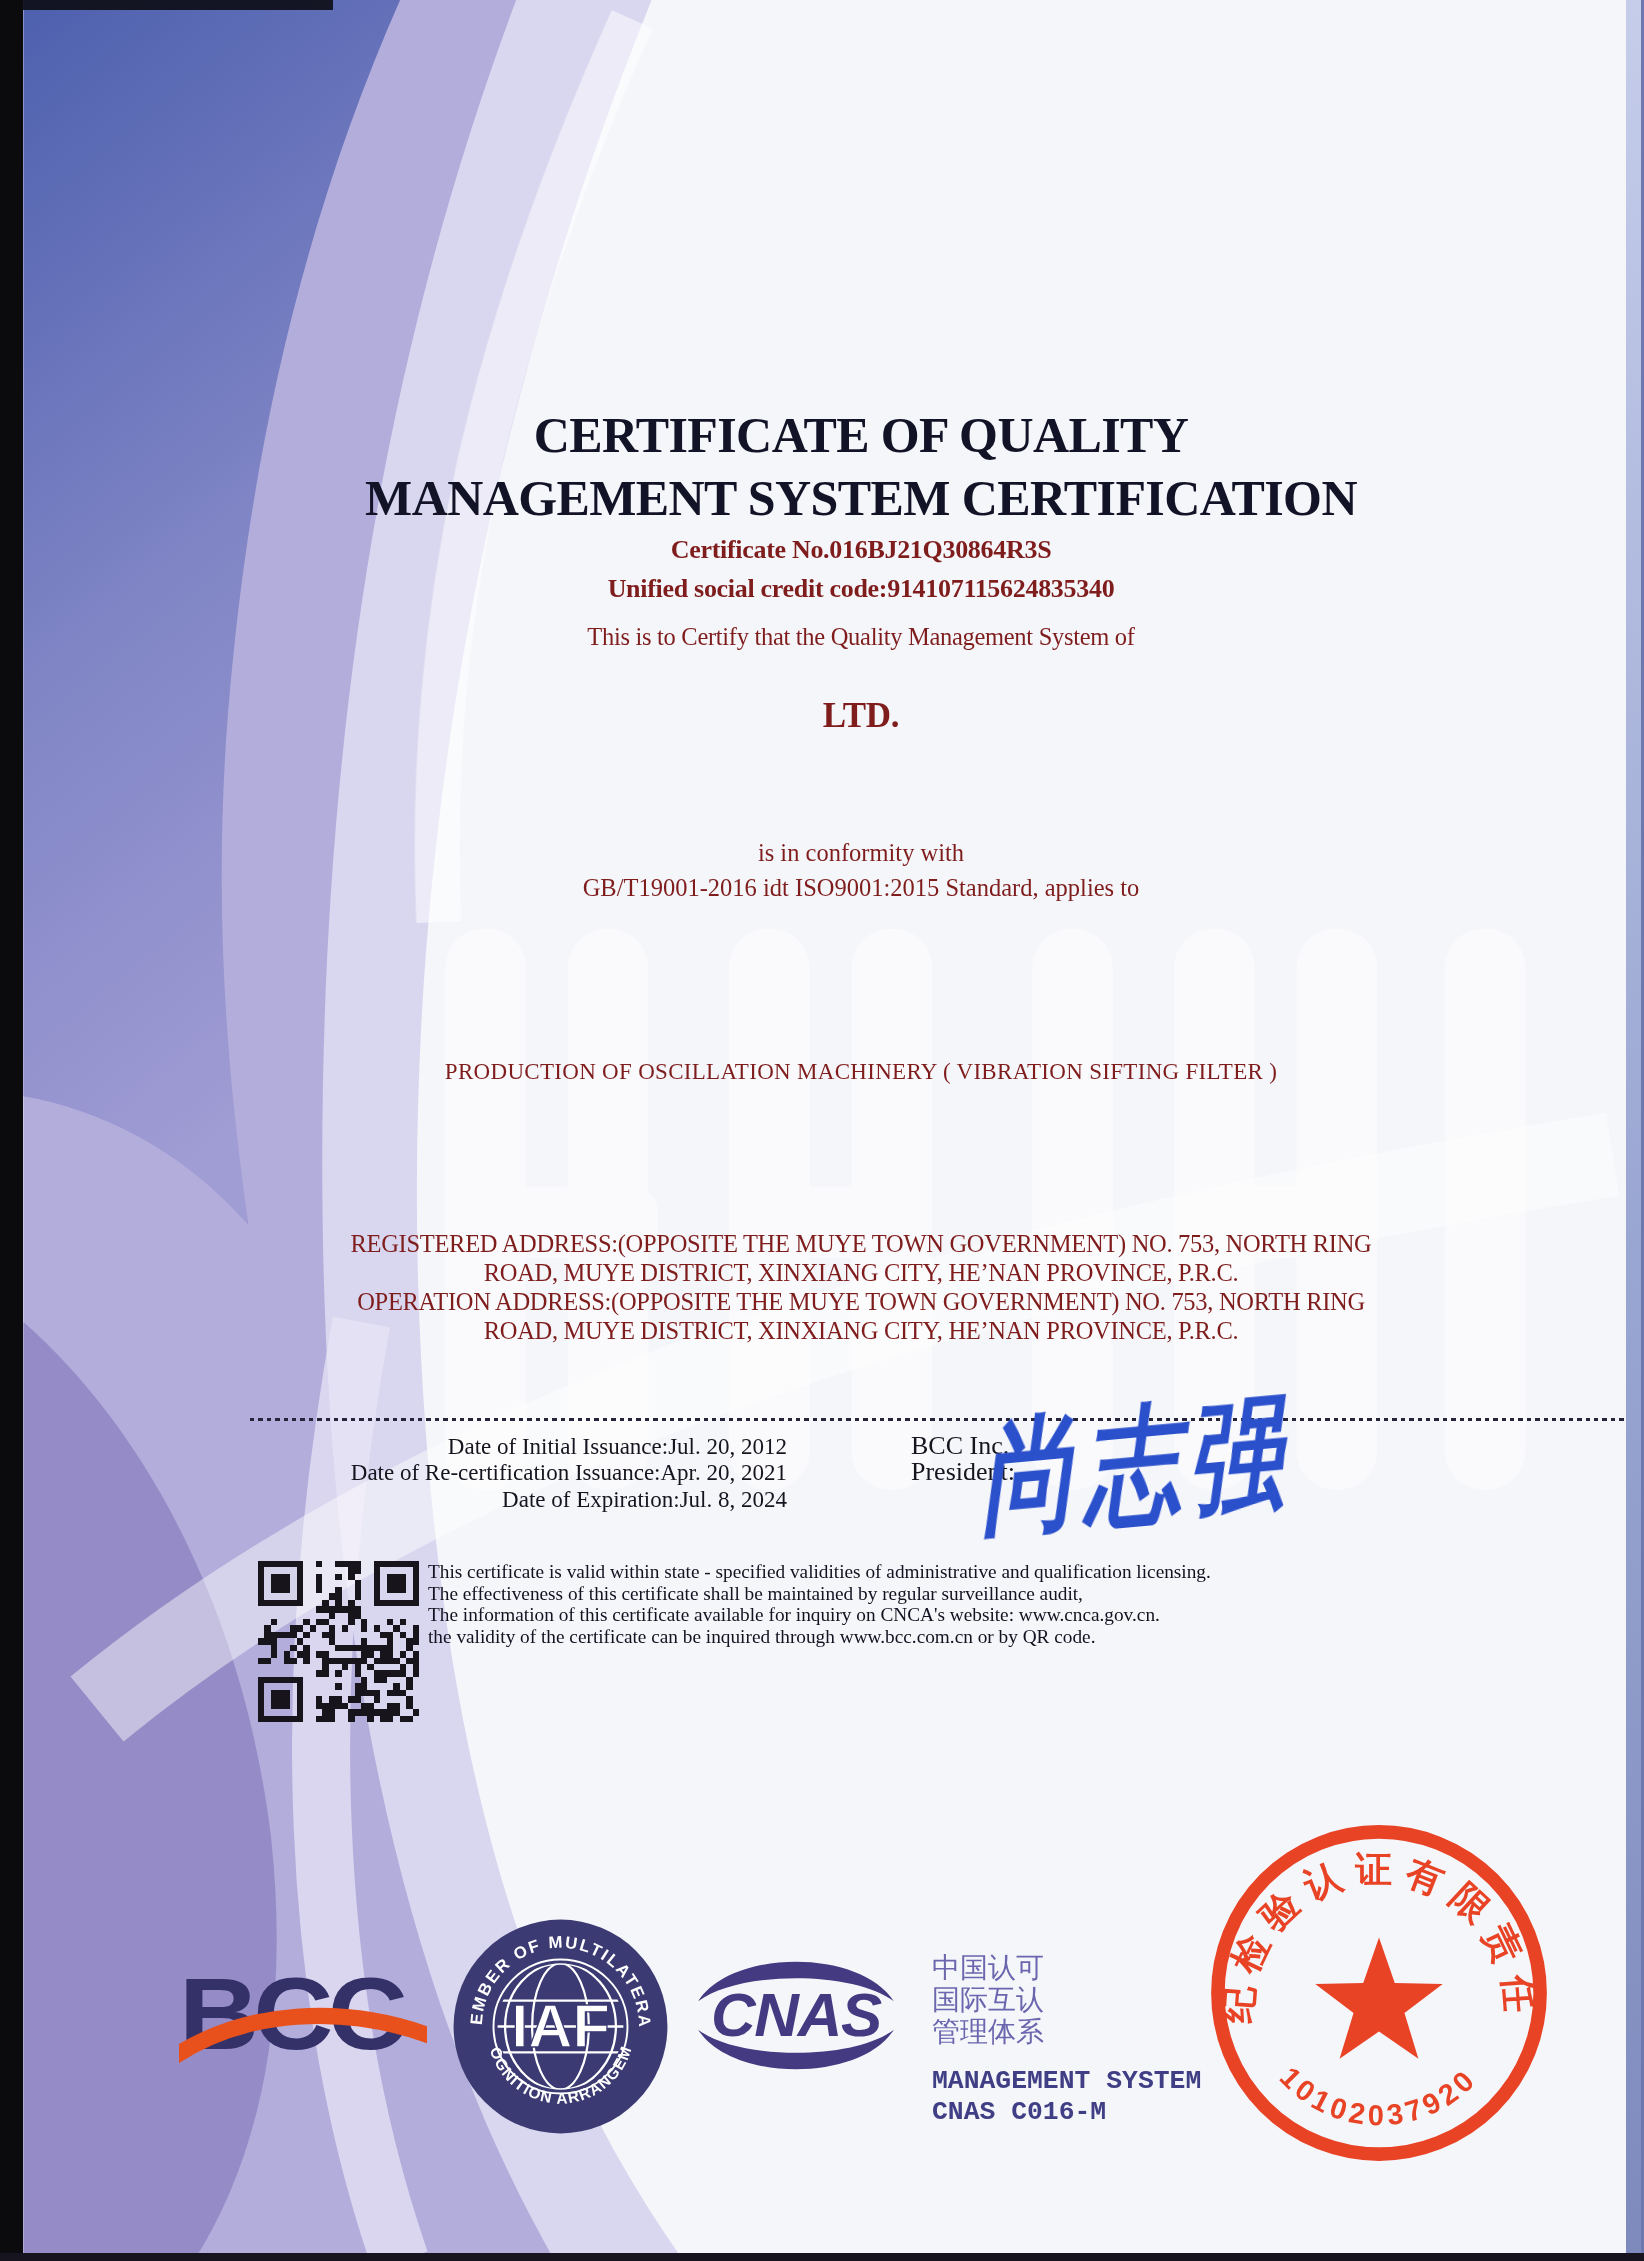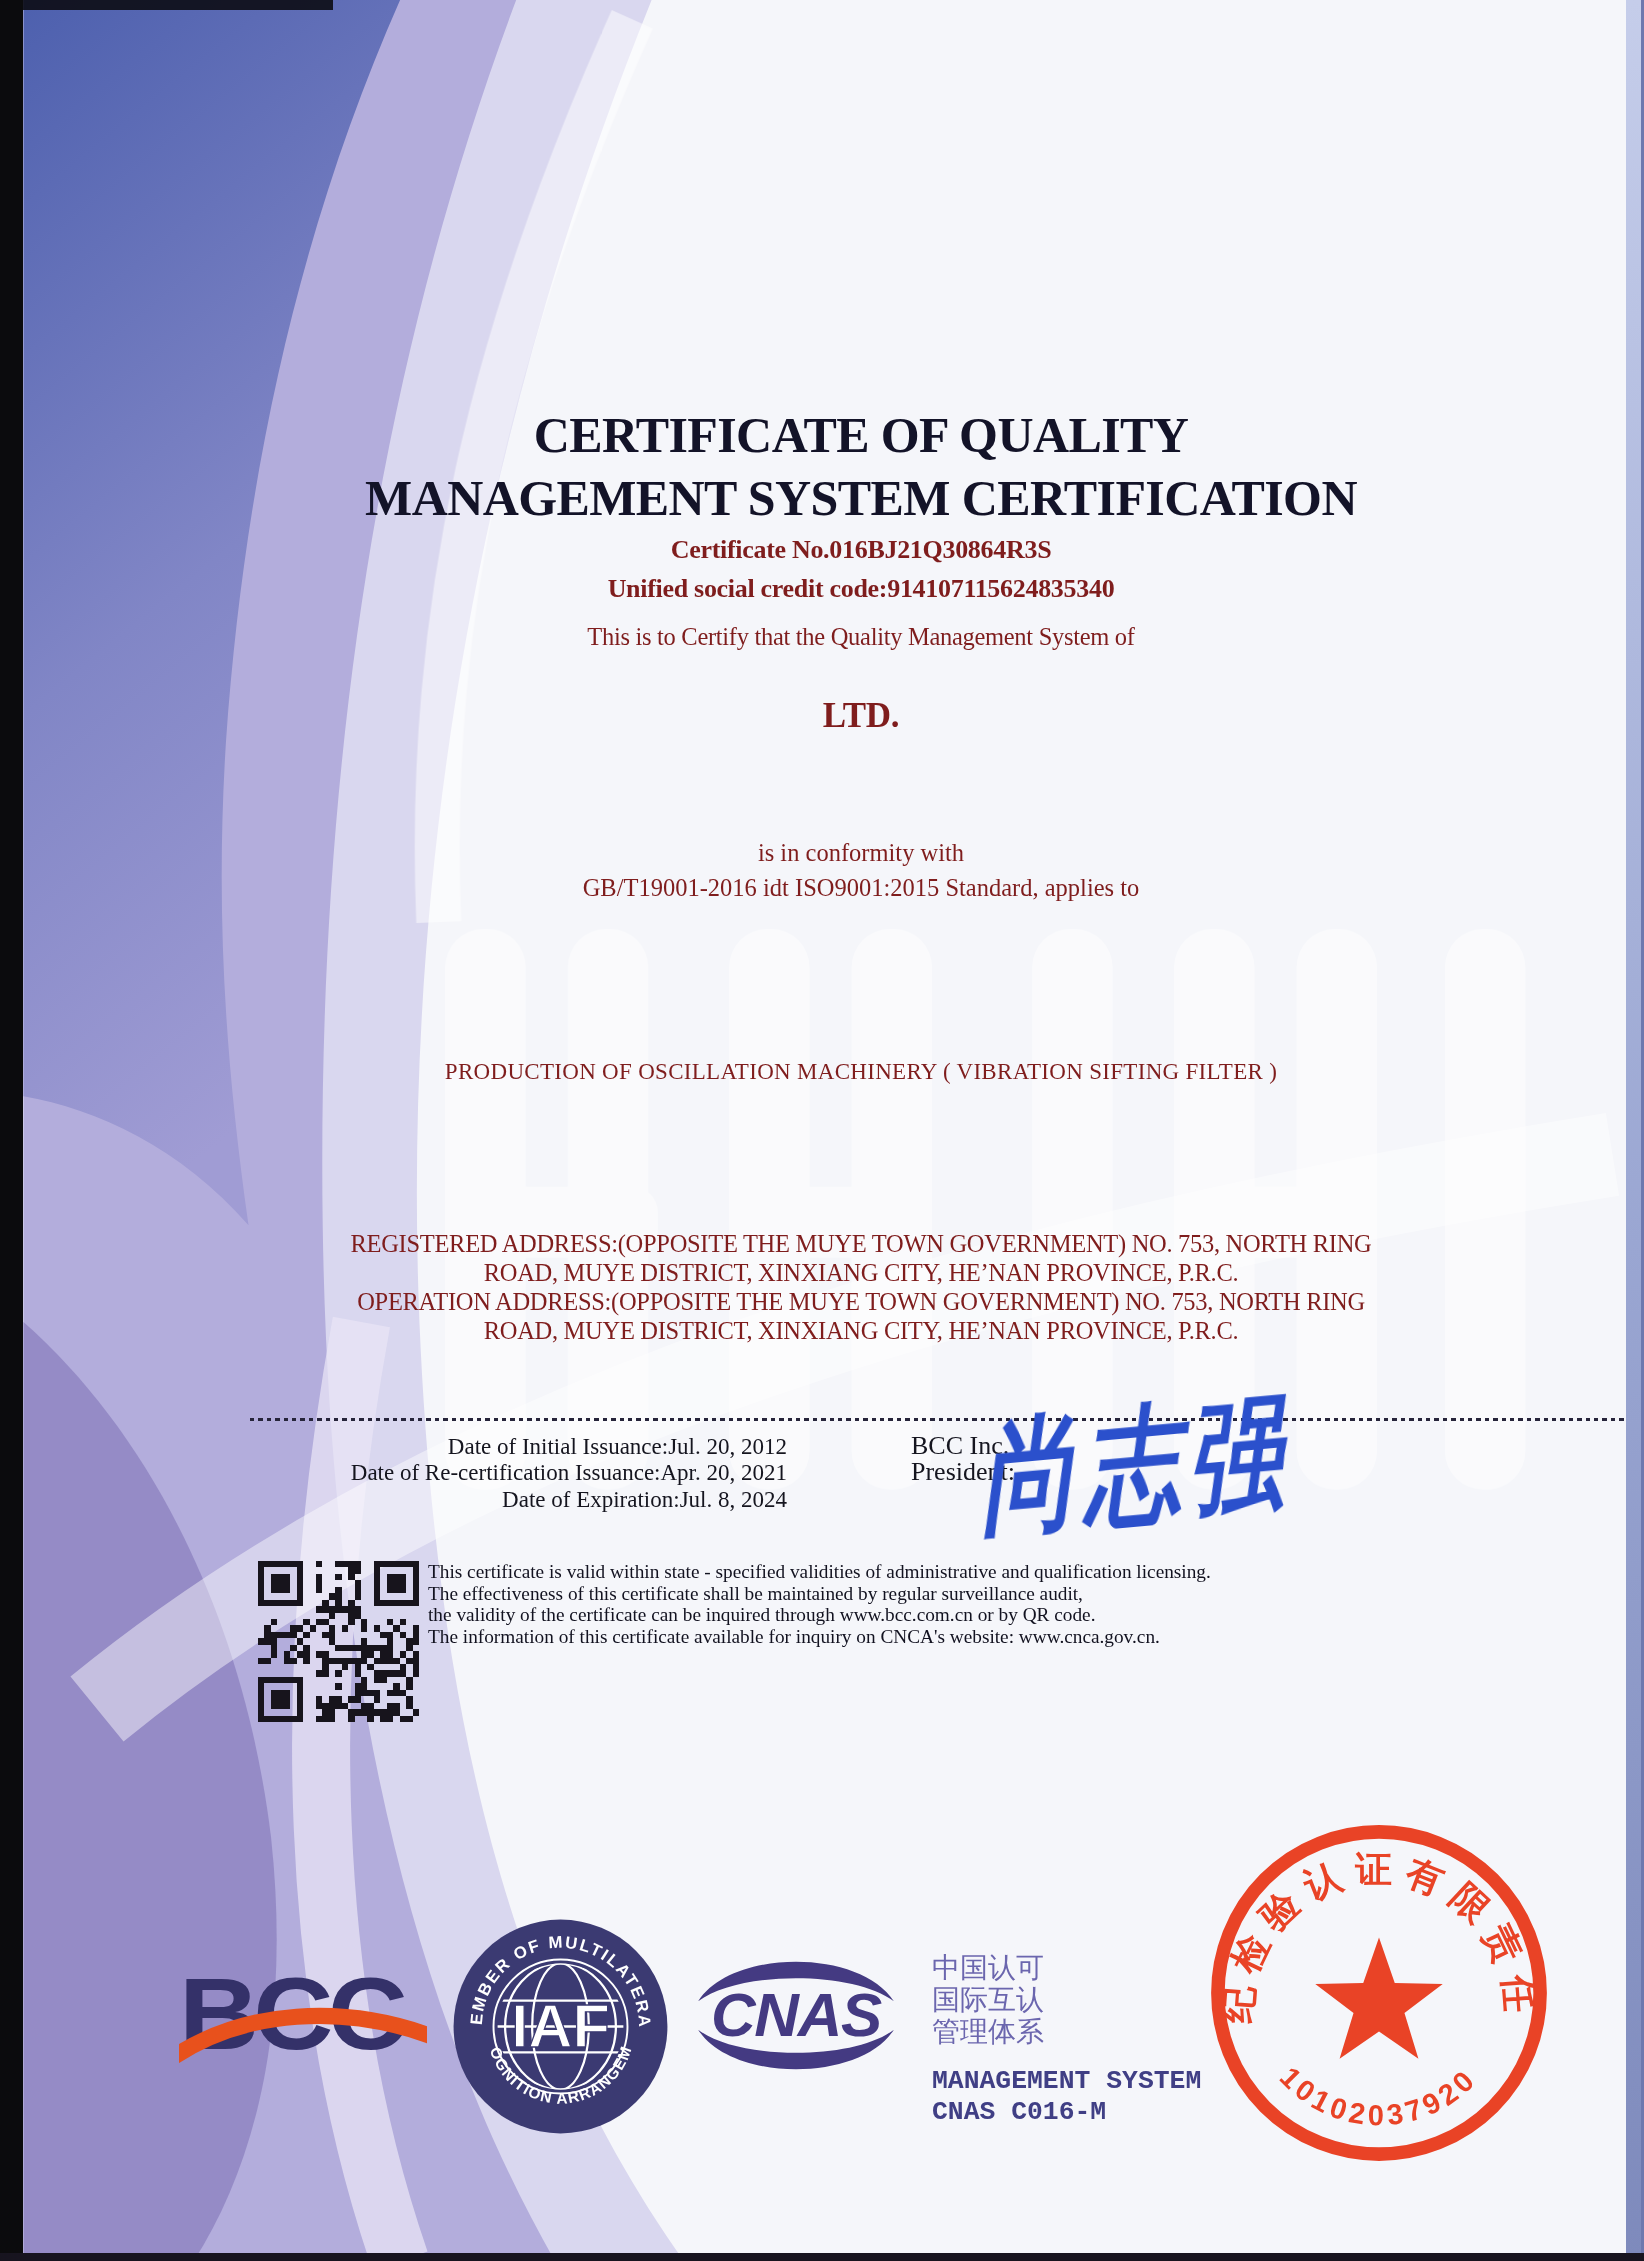--- a/index.html
+++ b/index.html
@@ -414,22 +414,22 @@
       <rect x="6" y="21" width="1" height="1" fill="#17141c"></rect>
       <rect x="6" y="22" width="1" height="1" fill="#17141c"></rect>
       <rect x="6" y="23" width="1" height="1" fill="#17141c"></rect>
       <rect x="6" y="24" width="1" height="1" fill="#17141c"></rect>
     </svg>
 </div>
 
 <div class="abs fineprint">
   <div>This certificate is valid within state - specified validities of administrative and qualification licensing.</div>
   <div>The effectiveness of this certificate shall be maintained by regular surveillance audit,</div>
+  <div>The information of this certificate available for inquiry on CNCA's website: www.cnca.gov.cn.</div>
   <div>the validity of the certificate can be inquired through www.bcc.com.cn or by QR code.</div>
-  <div>The information of this certificate available for inquiry on CNCA's website: www.cnca.gov.cn.</div>
 </div>
 
 <div class="abs bcc-logo">
   <div class="bcc-text">BCC</div>
   <svg class="abs" style="left:0;top:0" width="248" height="110" viewBox="0 0 385 170">
     <path d="M -6,130 C 105,58 255,50 388,98" stroke="#e8511c" stroke-width="25" fill="none" stroke-linecap="round"></path>
   </svg>
 </div>
 
 <svg class="abs" style="left:451px;top:1917px" width="219" height="219" viewBox="0 0 340 340">

